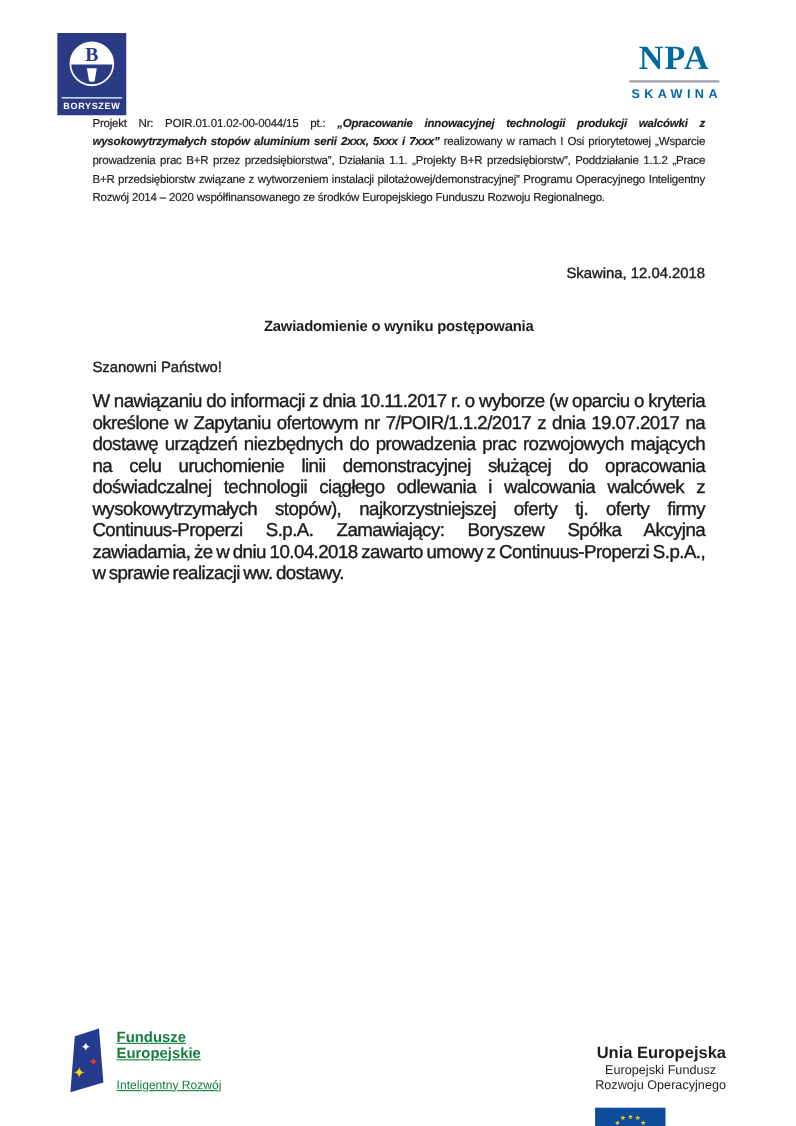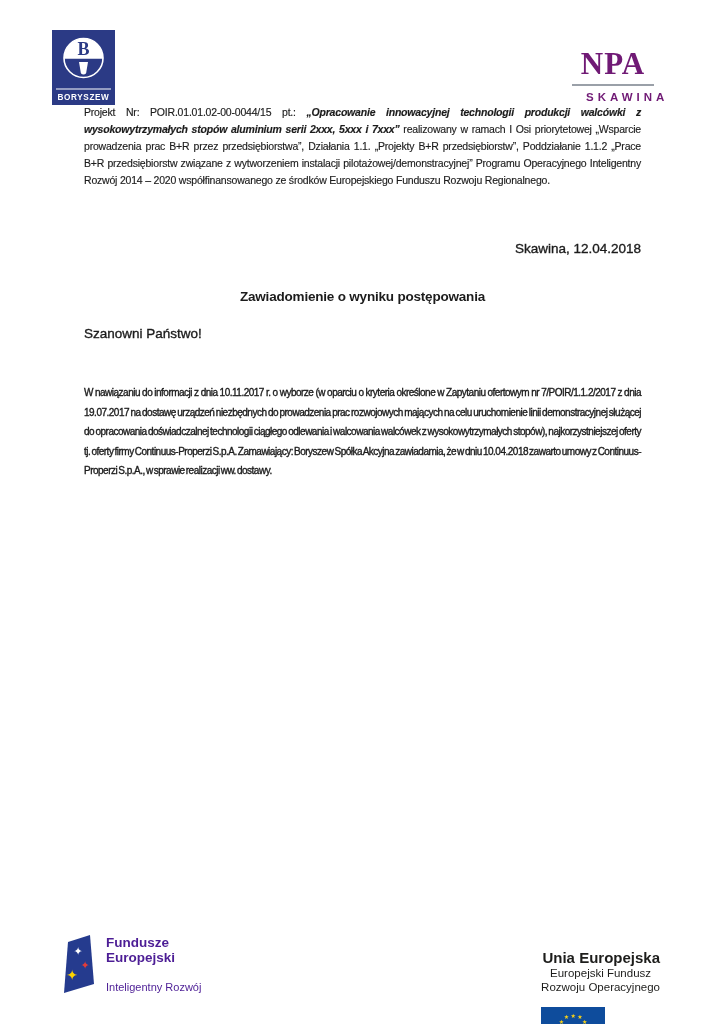--- a/index.html
+++ b/index.html
@@ -4,24 +4,24 @@
 <style>
   html,body { margin:0; padding:0; background:#ffffff; }
   .page {
     position:relative; width:724px; height:1024px; background:#ffffff;
     font-family:"Liberation Sans", sans-serif; color:#1c1c1c; overflow:hidden;
   }
 
   
   .boryszew-logo { position:absolute; left:52px; top:30px; }
 
-  .npa-logo { position:absolute; left:571px; top:47px; width:84px; text-align:center; color:#701a75; }
+  .npa-logo { position:absolute; left:571px; top:36px; width:84px; text-align:center; color:#0369a1; }
   .npa-name { font-family:"Liberation Serif", serif; font-weight:700; font-size:31px; line-height:34px; letter-spacing:1px; }
   .npa-divider { height:2px; background:#9aa0a8; margin:3px 1px 5px 1px; }
-  .npa-sub { font-size:11.5px; font-weight:700; letter-spacing:4px; margin-left:15px; }
+  .npa-sub { font-size:11.5px; font-weight:700; letter-spacing:4px; margin-left:3px; }
 
   
   .intro {
     position:absolute; left:84px; top:104px; width:557px; margin:0;
     font-size:10.5px; line-height:17px; text-align:justify; letter-spacing:-0.2px;
     -webkit-text-stroke:0.15px currentColor;
   }
   .intro .b { font-weight:400; }
   .intro .bi { font-weight:700; font-style:italic; }
 
@@ -31,33 +31,33 @@
   }
   .title {
     position:absolute; left:84px; top:289px; width:557px; text-align:center;
     font-size:13.5px; font-weight:700; letter-spacing:-0.2px;
   }
   .salutation {
     position:absolute; left:84px; top:326px; font-size:13.5px;
     -webkit-text-stroke:0.35px currentColor;
   }
   .body-para {
-    position:absolute; left:84px; top:383px; width:557px; margin:0;
-    font-size:10px; line-height:19.5px; text-align:justify;
+    position:absolute; left:84px; top:355px; width:557px; margin:0;
+    font-size:17px; line-height:19.5px; text-align:justify;
     letter-spacing:-0.5px; word-spacing:-1.2px;
     -webkit-text-stroke:0.35px currentColor;
   }
   .closing {
     position:absolute; left:84px; top:530px; font-size:13px; letter-spacing:-0.3px;
     -webkit-text-stroke:0.35px currentColor;
   }
 
   
   .fe-logo { position:absolute; left:62px; top:934px; display:flex; align-items:center; gap:10px; }
-  .fe-text { color:#4c1d95; }
+  .fe-text { color:#15803d;text-decoration:underline; }
   .fe-line-bold { font-size:13.5px; font-weight:700; line-height:15px; }
   .fe-line-small { font-size:11px; line-height:13px; margin-top:16px; }
 
   .eu-logo { position:absolute; right:64px; top:946px; display:flex; align-items:flex-start; gap:13px;flex-direction:column; }
   .eu-text { text-align:right; color:#1d1d1b; padding-top:3px; }
   .eu-line1 { font-size:15px; font-weight:700; line-height:18px; }
   .eu-line-small { font-size:11.5px; line-height:13.5px;text-align:center; }
   .eu-flag { position:relative; width:64px; height:45px; background:#0e4c9c; }
   .eu-star { position:absolute; width:7px; font-size:6px; line-height:7px; text-align:center; color:#f7d117; }
 </style>
@@ -99,21 +99,21 @@
 
   <div class="fe-logo">
     <svg width="34" height="60" viewBox="0 0 34 60">
       <polygon points="6,8 28,1 32,50 2,59" fill="#253b8e"></polygon>
       <text x="16" y="21" text-anchor="middle" font-size="11" fill="#ffffff">✦</text>
       <text x="23" y="35" text-anchor="middle" font-size="11" fill="#e23c39">✦</text>
       <text x="10" y="46" text-anchor="middle" font-size="14" fill="#ffd500">✦</text>
     </svg>
     <div class="fe-text">
       <div class="fe-line-bold">Fundusze</div>
-      <div class="fe-line-bold">Europejski</div>
+      <div class="fe-line-bold">Europejskie</div>
       <div class="fe-line-small">Inteligentny Rozwój</div>
     </div>
   </div>
 
   <div class="eu-logo">
     <div class="eu-text">
       <div class="eu-line1">Unia Europejska</div>
       <div class="eu-line-small">Europejski Fundusz</div>
       <div class="eu-line-small">Rozwoju Operacyjnego</div>
     </div>

